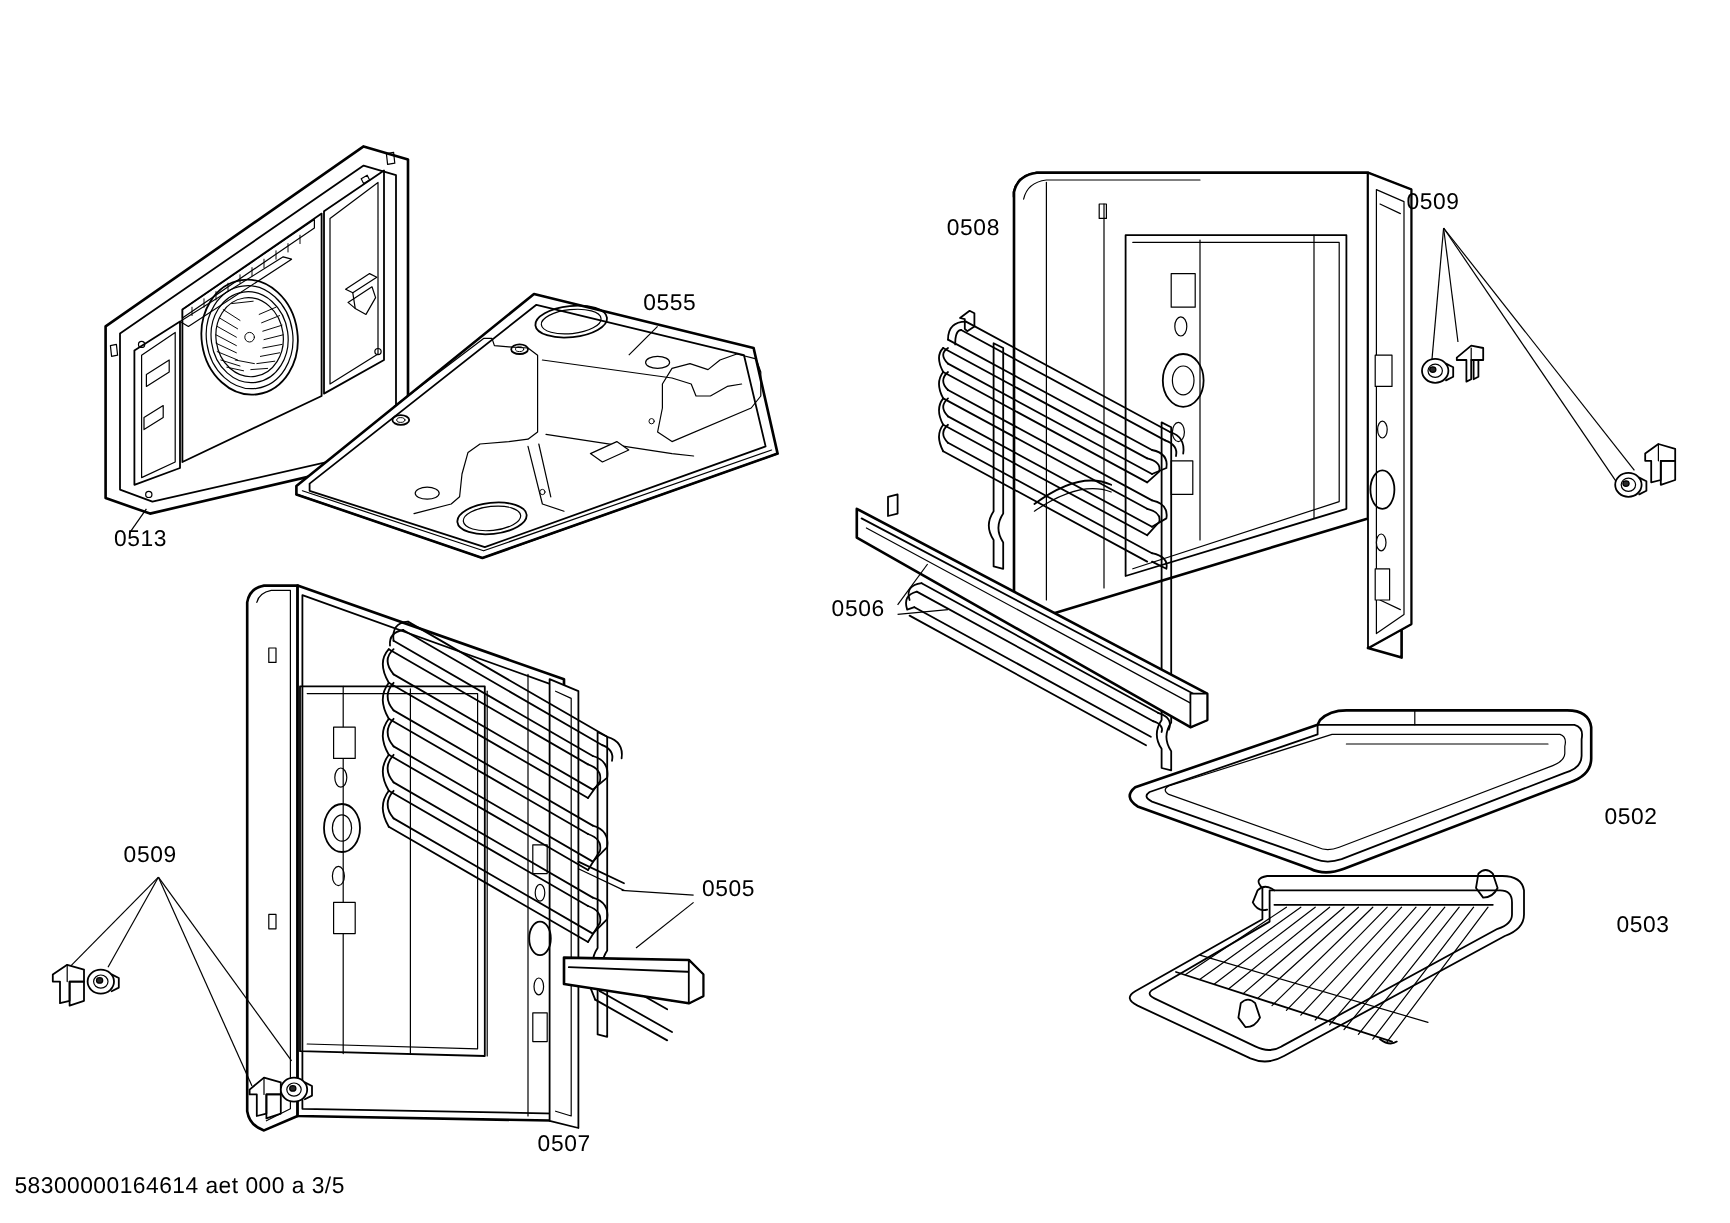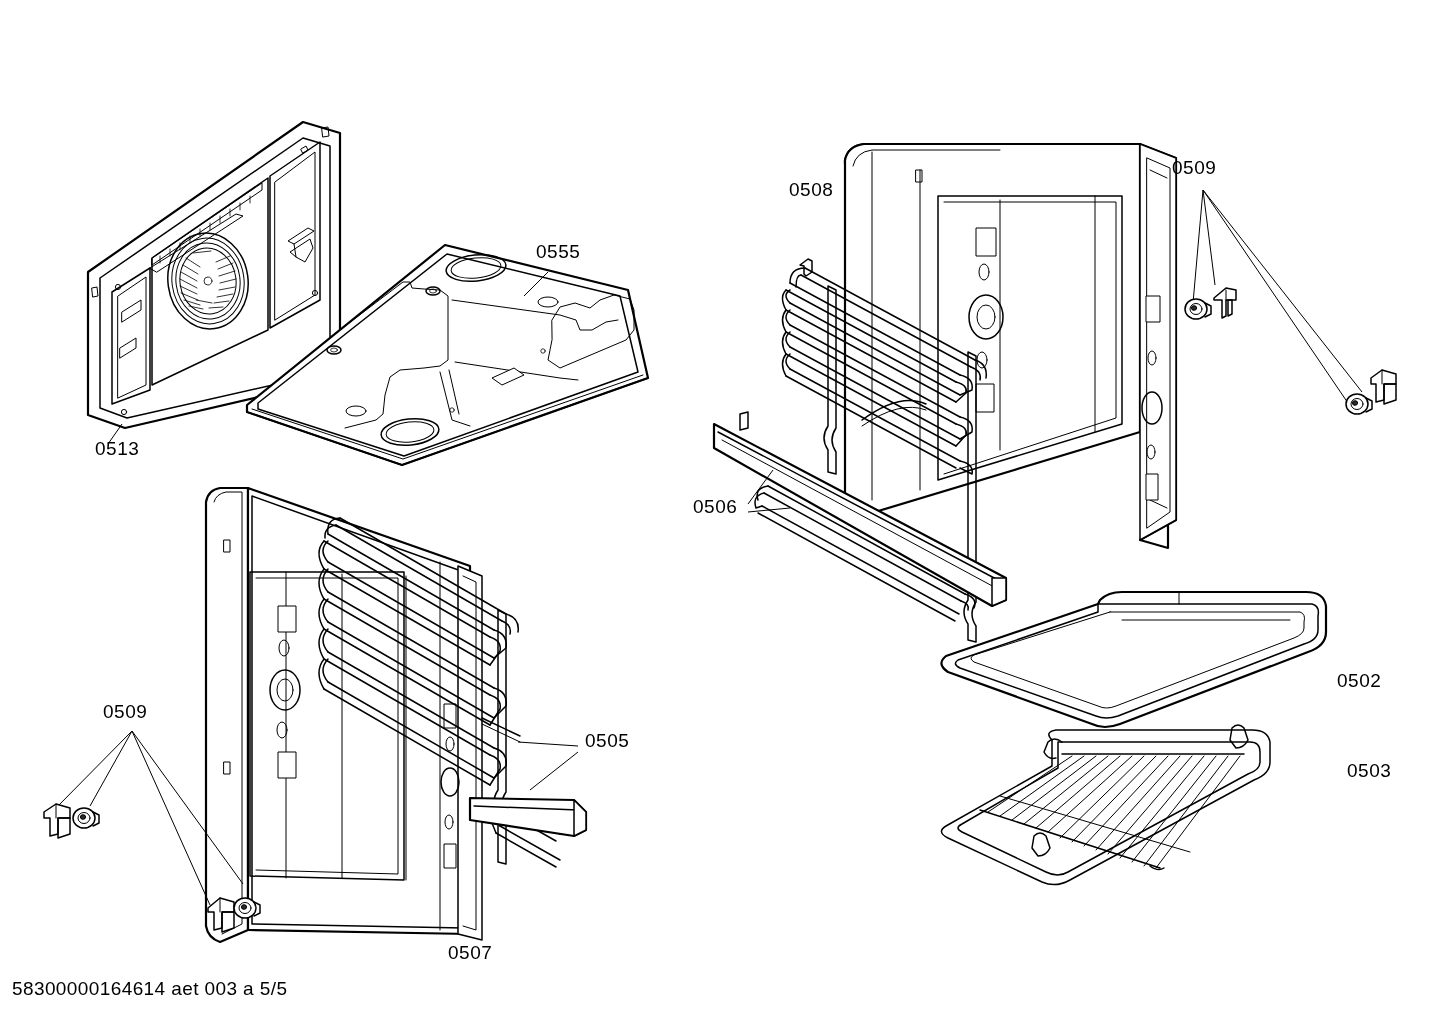--- a/index.html
+++ b/index.html
@@ -477,15 +477,15 @@
       <ellipse class="wfill-m" cx="245" cy="908" rx="11" ry="10"></ellipse>
       <ellipse class="t" cx="245" cy="908" rx="6" ry="5.5"></ellipse>
       <ellipse class="dk" cx="244" cy="907" rx="2.6" ry="2.3"></ellipse>
       <path class="m" d="M254,902 L260,905 L260,913 L254,916"></path>
     </g>
     <text class="lbl" x="103" y="718">0509</text>
   </g>
 
 </svg>
 
-<div class="foot">58300000164614 aet 003 a 5/5</div>
+<div class="foot">58300000164614 aet 000 a 3/5</div>
 
 </div>
 
 </body></html>

